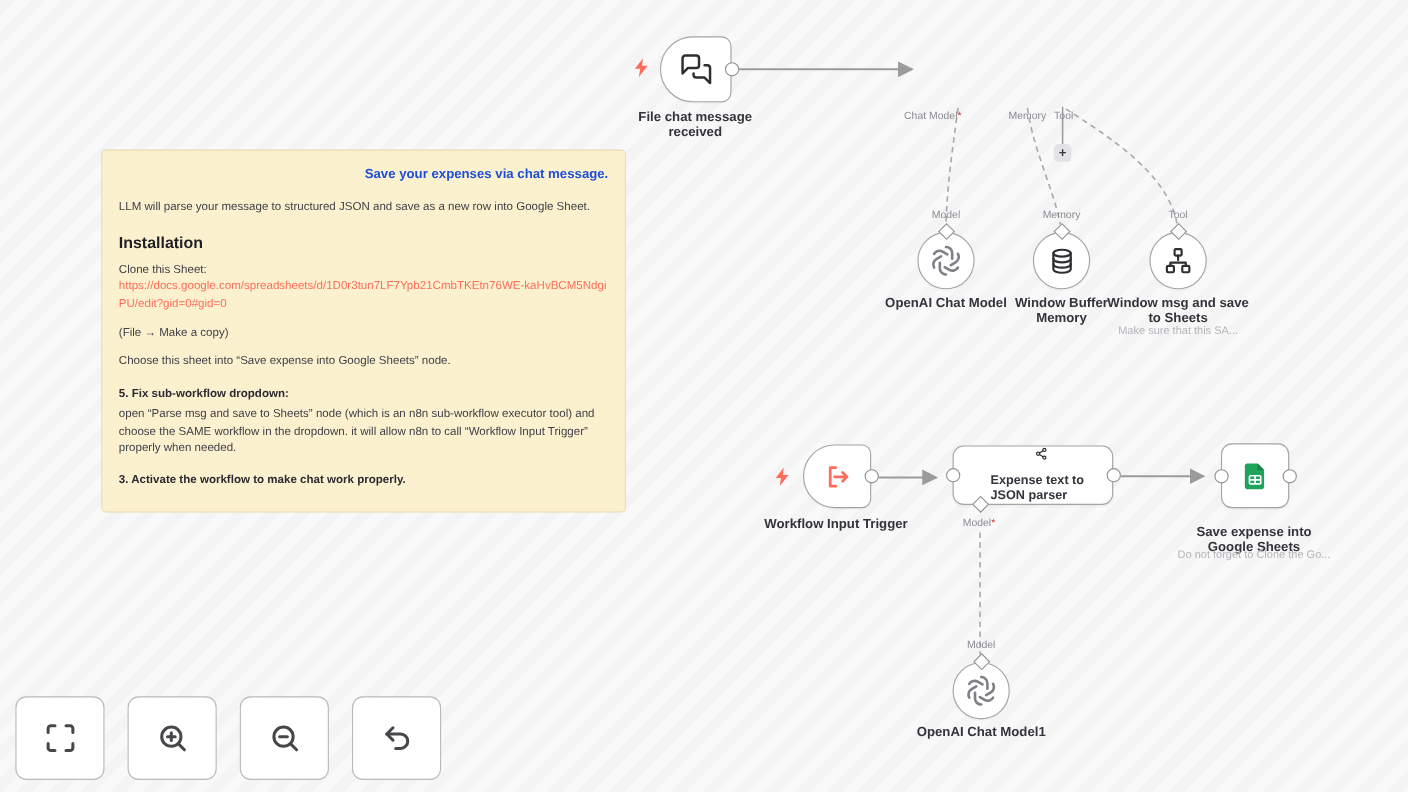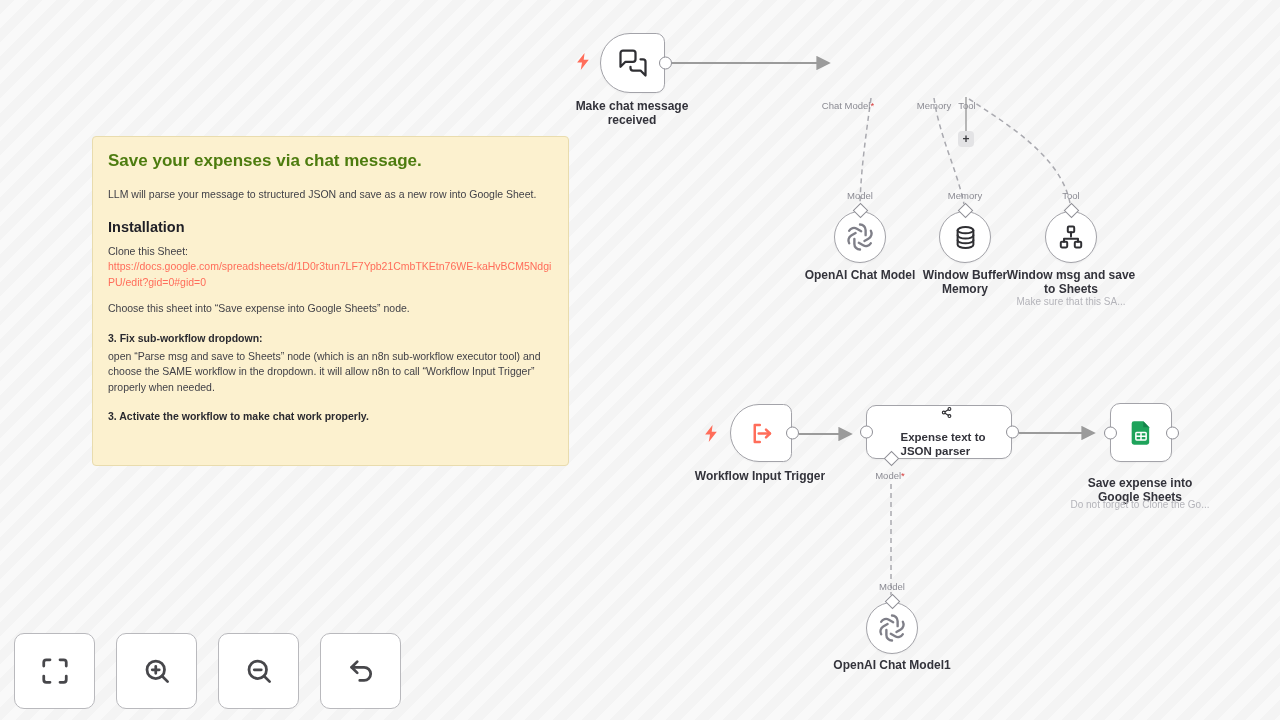--- a/index.html
+++ b/index.html
@@ -11,21 +11,21 @@
     background:repeating-linear-gradient(135deg,#f4f4f4 0 10px,#f9f9f9 10px 20px);
   }
   svg.wires { position:absolute; left:0; top:0; width:1280px; height:720px; z-index:1; }
 
   
   .sticky {
     position:absolute; left:92px; top:136px; width:477px; height:330px;
     background:#fcf1cf; border:1px solid #e9dcae; border-radius:4px;
     padding:12px 15px; overflow:hidden; z-index:2; color:#3f3f46;
   }
-  .sticky h1 { font-size:17px; font-weight:700; color:#4d7c0f; margin:2px 0 16px; }
+  .sticky h1 { font-size:12px; font-weight:700; color:#1d4ed8; margin:2px 0 16px;text-align:right; }
   .sticky h2 { font-size:14.5px; font-weight:700; color:#1f1f26; margin:17px 0 9px; }
   .sticky .b  { font-size:10.5px; font-weight:700; color:#2a2a30; margin:12px 0 5px; }
   .sticky p  { font-size:10.5px; line-height:1.45; margin:5px 0; }
   .sticky .gap { margin-top:11px; }
   .sticky a  { color:#ff6d5a; text-decoration:none; word-break:break-all; }
 
   
   .node {
     position:absolute; background:#fff; border:1.8px solid #a3a3a9; border-radius:10px;
     z-index:3; display:flex; align-items:center; justify-content:center;
@@ -100,39 +100,40 @@
   </svg>
 
   <div class="sticky">
     <h1>Save your expenses via chat message.</h1>
     <p>LLM will parse your message to structured JSON and save as a new row into Google Sheet.</p>
     <h2>Installation</h2>
     <p>
       <span>Clone this Sheet:</span><br>
       <a href="#">https://docs.google.com/spreadsheets/d/1D0r3tun7LF7Ypb21CmbTKEtn76WE-kaHvBCM5NdgiPU/edit?gid=0#gid=0</a>
     </p>
+    <p class="gap">(File → Make a copy)</p>
     <p class="gap">Choose this sheet into “Save expense into Google Sheets” node.</p>
-    <div class="b" style="margin-top:16px;">3. Fix sub-workflow dropdown:</div>
+    <div class="b" style="margin-top:16px;">5. Fix sub-workflow dropdown:</div>
     <p>open “Parse msg and save to Sheets” node (which is an n8n sub-workflow executor tool) and choose the SAME workflow in the dropdown. it will allow n8n to call “Workflow Input Trigger” properly when needed.</p>
     <div class="b" style="margin-top:15px;">3. Activate the workflow to make chat work properly.</div>
 
   </div>
 
   <svg class="bolt" style="left:577px; top:53px;" width="13" height="17" viewBox="0 0 12 16">
     <polygon points="7,0 0,9 4.6,9 3.4,16 11,6.4 6.2,6.4" fill="#ff6d5a"></polygon>
   </svg>
 
   <div class="node trigger" style="left:600px; top:33px; width:65px; height:60px;">
     <svg width="30" height="30" viewBox="0 0 24 24" fill="none" stroke="#2f2f33" stroke-width="1.8" stroke-linecap="round" stroke-linejoin="round">
       <path d="M14 9a2 2 0 0 1-2 2H6l-4 4V4c0-1.1.9-2 2-2h8a2 2 0 0 1 2 2z"></path>
       <path d="M18 9h2a2 2 0 0 1 2 2v11l-4-4h-6a2 2 0 0 1-2-2v-1"></path>
     </svg>
     <div class="port out"></div>
   </div>
-  <div class="nname" style="left:557px; top:99px; width:150px;">Make chat message received</div>
+  <div class="nname" style="left:557px; top:99px; width:150px;">File chat message received</div>
 
   <div class="plabel" style="left:803px; top:100px; width:90px;">
     <span>Chat Model</span><span class="req">*</span>
   </div>
   <div class="plabel" style="left:894px; top:100px; width:80px;">Memory</div>
   <div class="plabel" style="left:927px; top:100px; width:80px;">Tool</div>
 
   <div class="plus-btn">+</div>
 
   <div class="plabel" style="left:820px; top:190px; width:80px;">Model</div>

